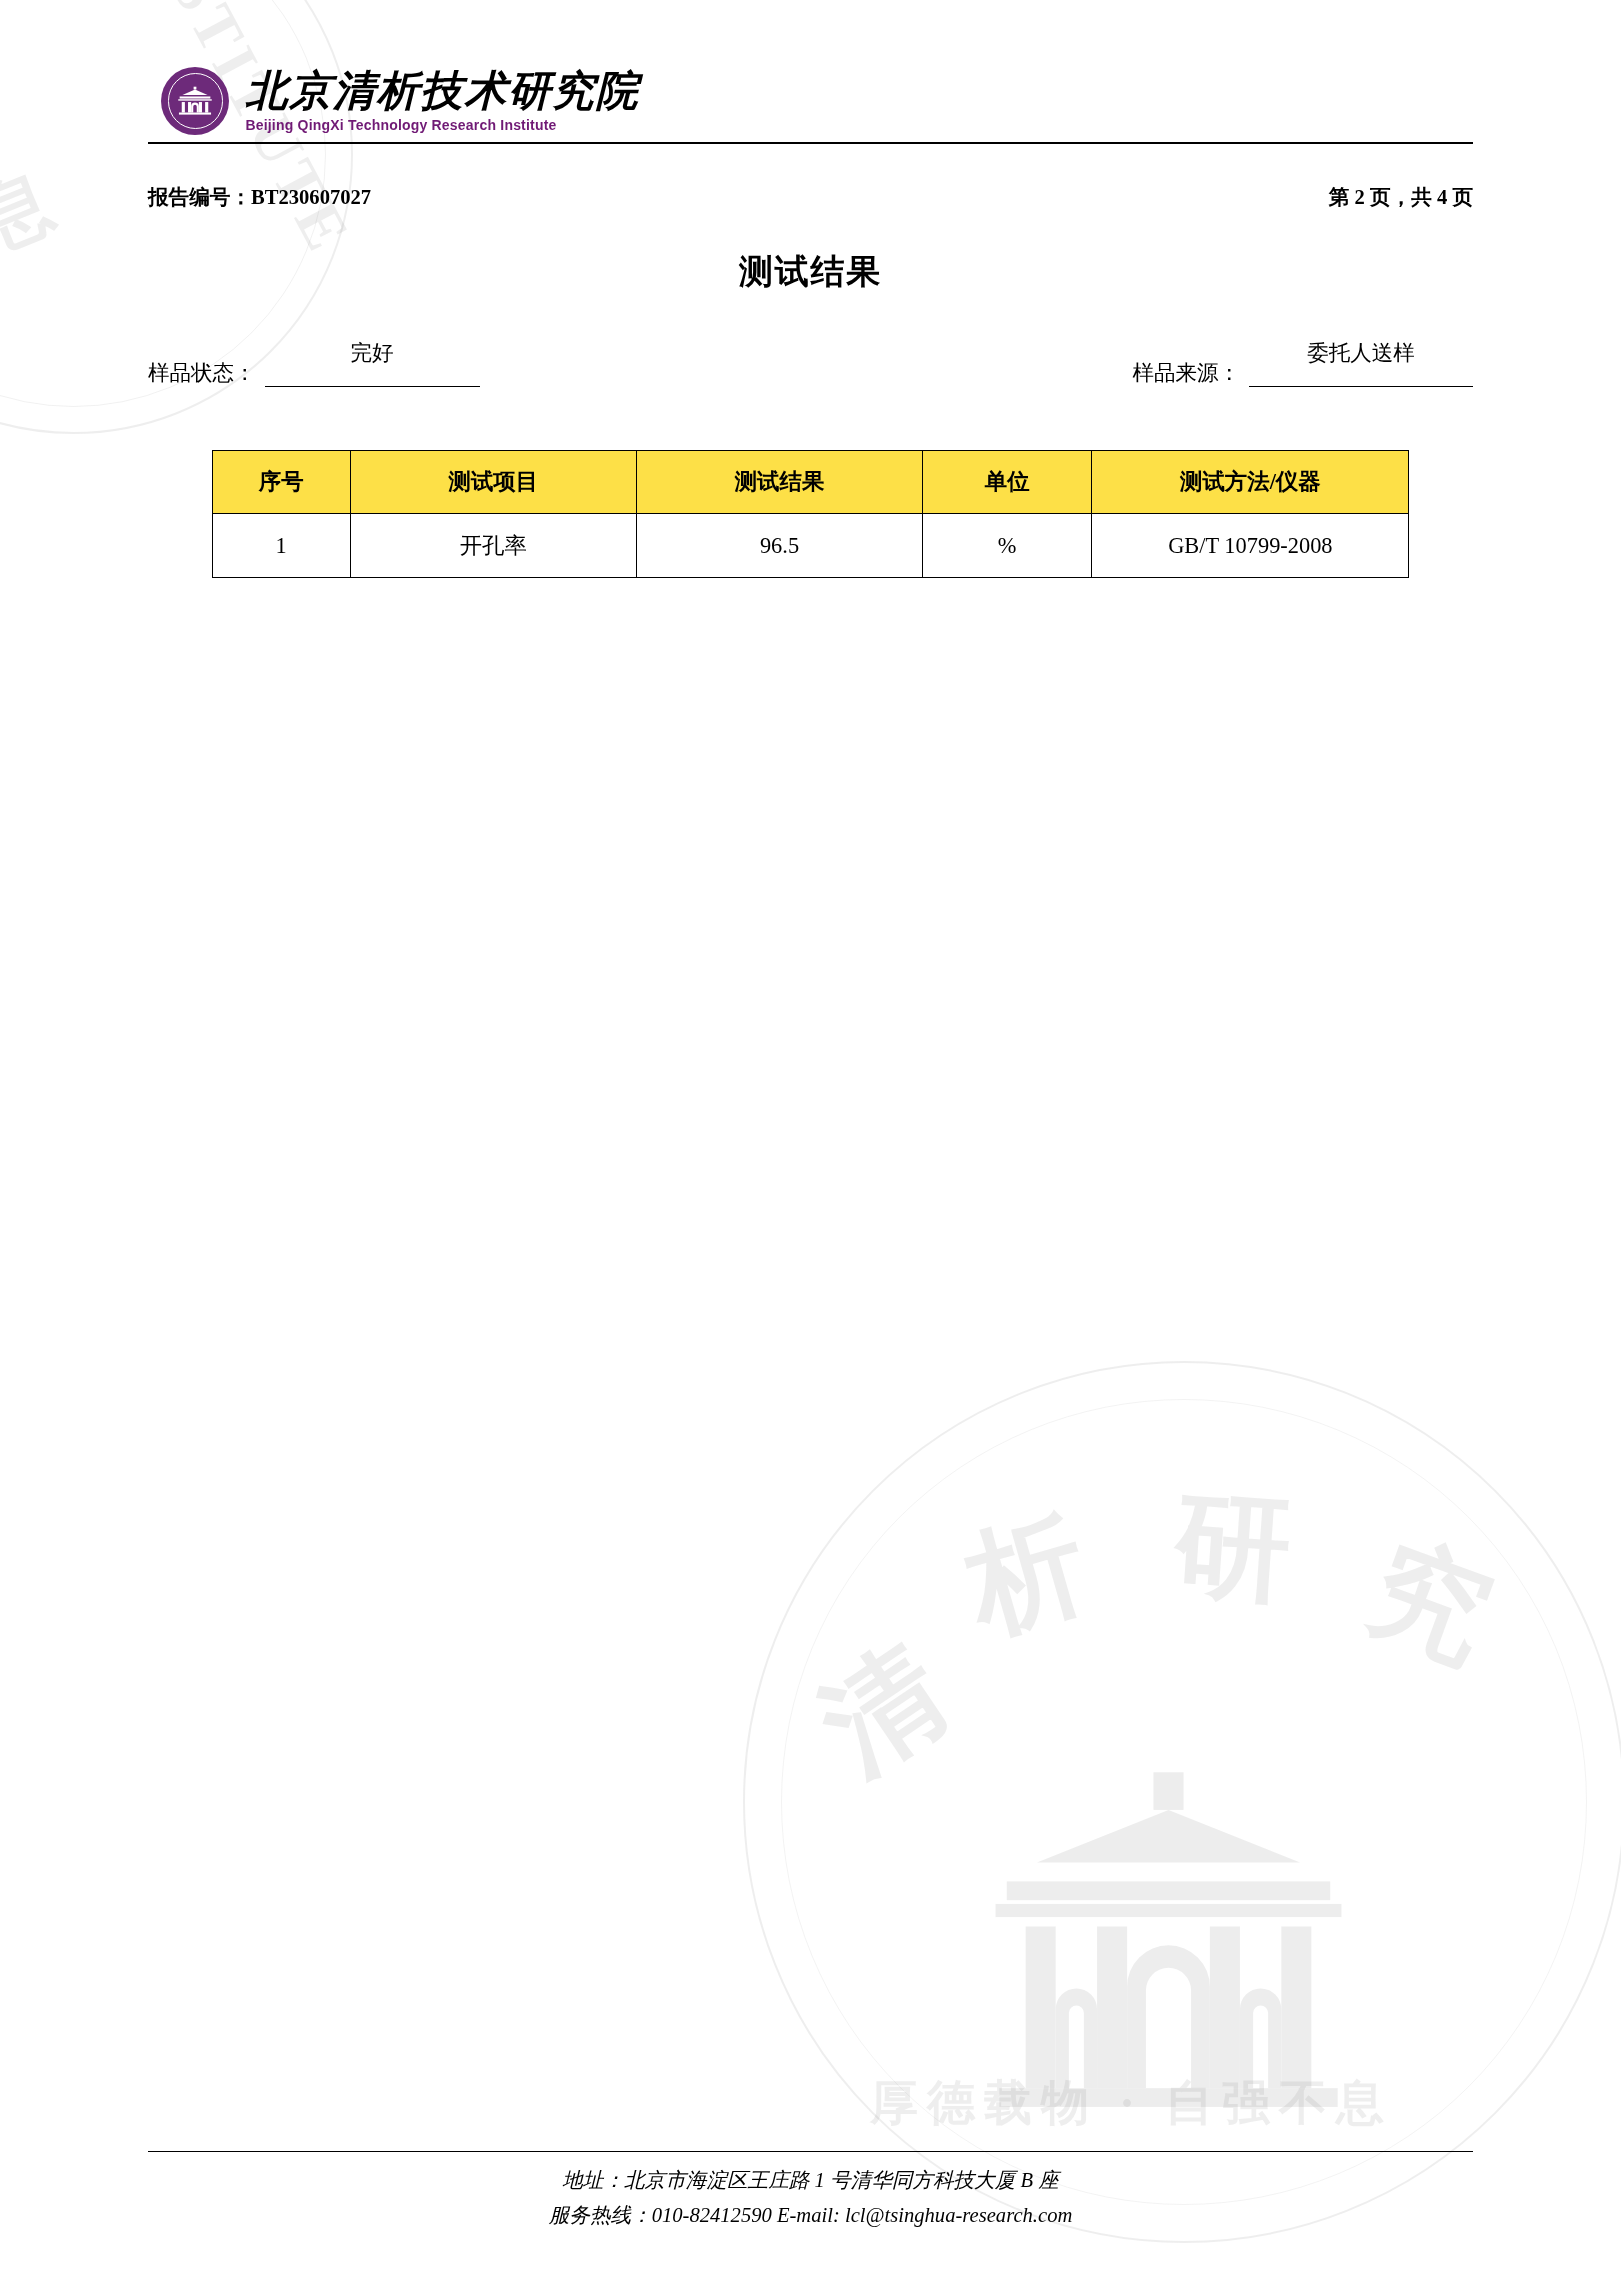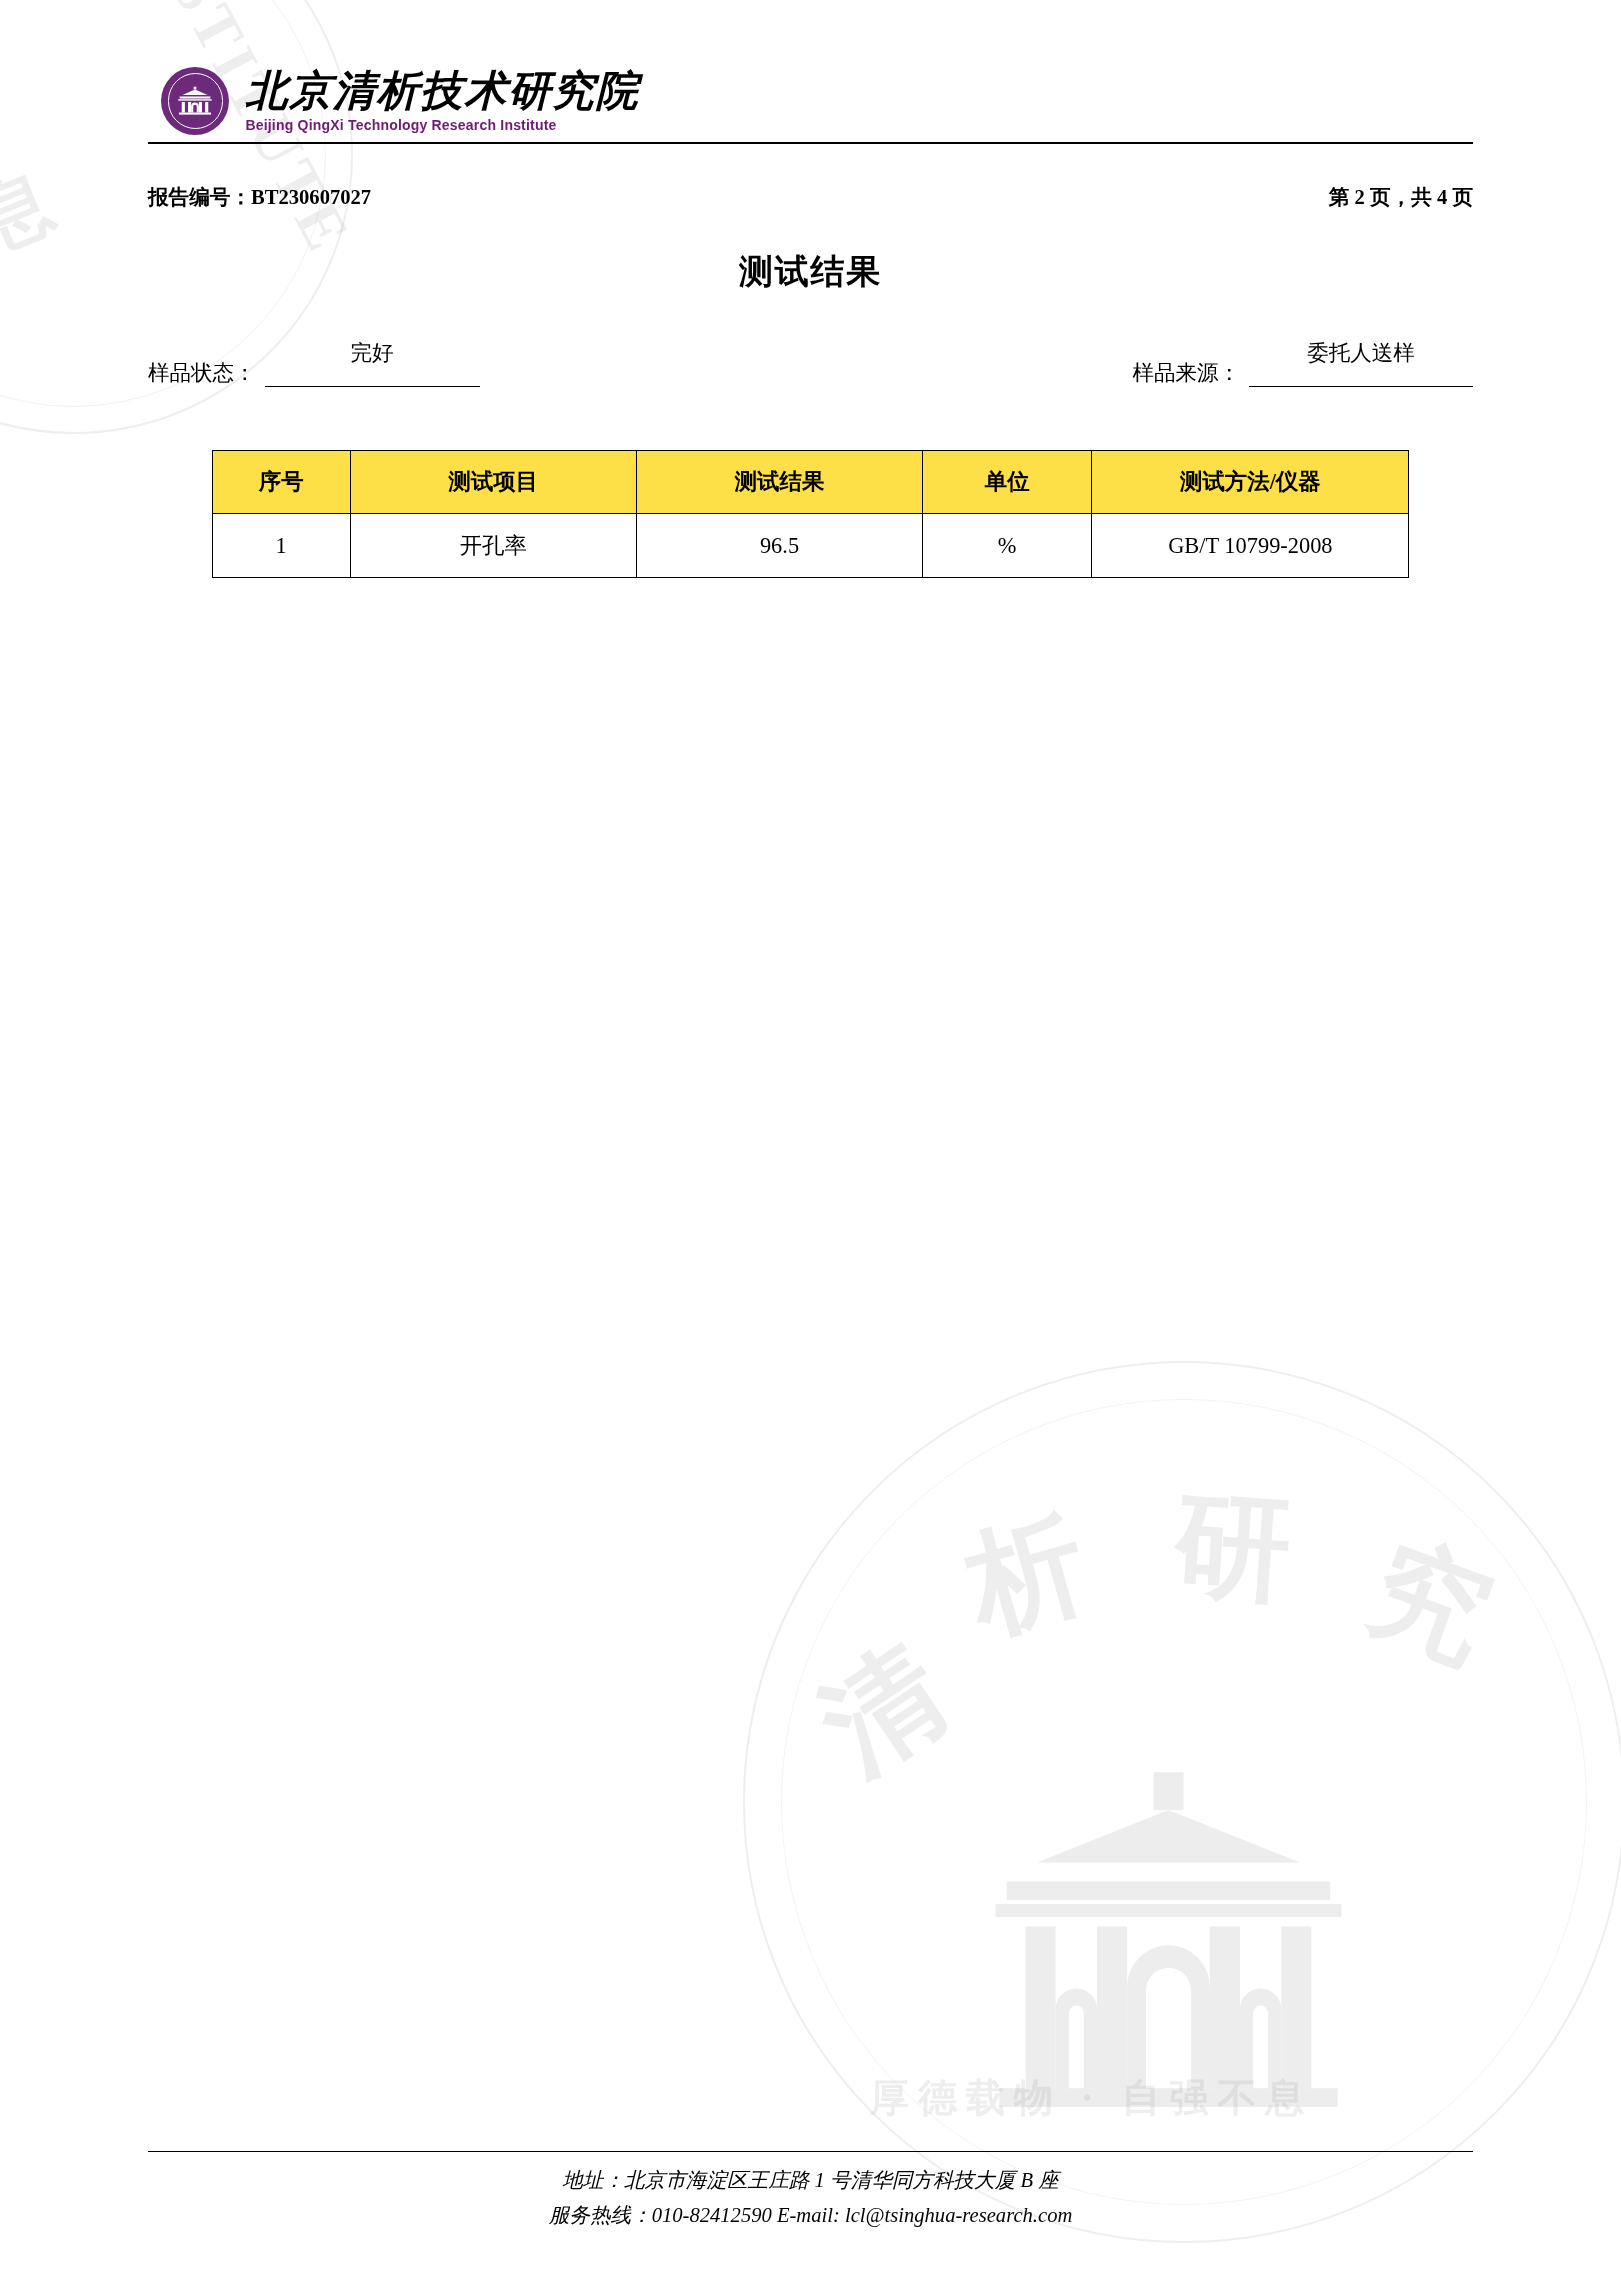--- a/index.html
+++ b/index.html
@@ -249,21 +249,21 @@
   <span class="wm-text" style="left:36px; top:313px; font-size:75px; transform:rotate(-22deg);">发不息</span>
   <span class="wm-text" style="left:157px; top:107px; font-size:63px; transform:rotate(62deg); letter-spacing:5.4px;">CH INSTITUTE</span>
 </div>
 
 <div class="watermark wm-bottom">
   <div class="wm-bottom-inner"></div>
   <span class="wm-text" style="left:81px; top:269px; font-size:116px; transform:rotate(-34deg);">清</span>
   <span class="wm-text" style="left:224px; top:134px; font-size:116px; transform:rotate(-16deg);">析</span>
   <span class="wm-text" style="left:430px; top:107px; font-size:116px; transform:rotate(4deg);">研</span>
   <span class="wm-text" style="left:627px; top:161px; font-size:116px; transform:rotate(20deg);">究</span>
-  <span class="wm-text" style="left:125px; top:708px; font-size:39px; letter-spacing:9px;">厚德载物 · 自强不息</span>
+  <span class="wm-text" style="left:125px; top:708px; font-size:48px; letter-spacing:9px;">厚德载物 · 自强不息</span>
 </div>
 
 <svg class="wm-gate" viewBox="0 0 200 200">
   <g fill="#787878">
     <rect x="14" y="72" width="172" height="10"></rect>
     <rect x="8" y="84" width="184" height="7"></rect>
     <rect x="24" y="96" width="16" height="86"></rect>
     <rect x="62" y="96" width="16" height="86"></rect>
     <rect x="122" y="96" width="16" height="86"></rect>
     <rect x="160" y="96" width="16" height="86"></rect>

